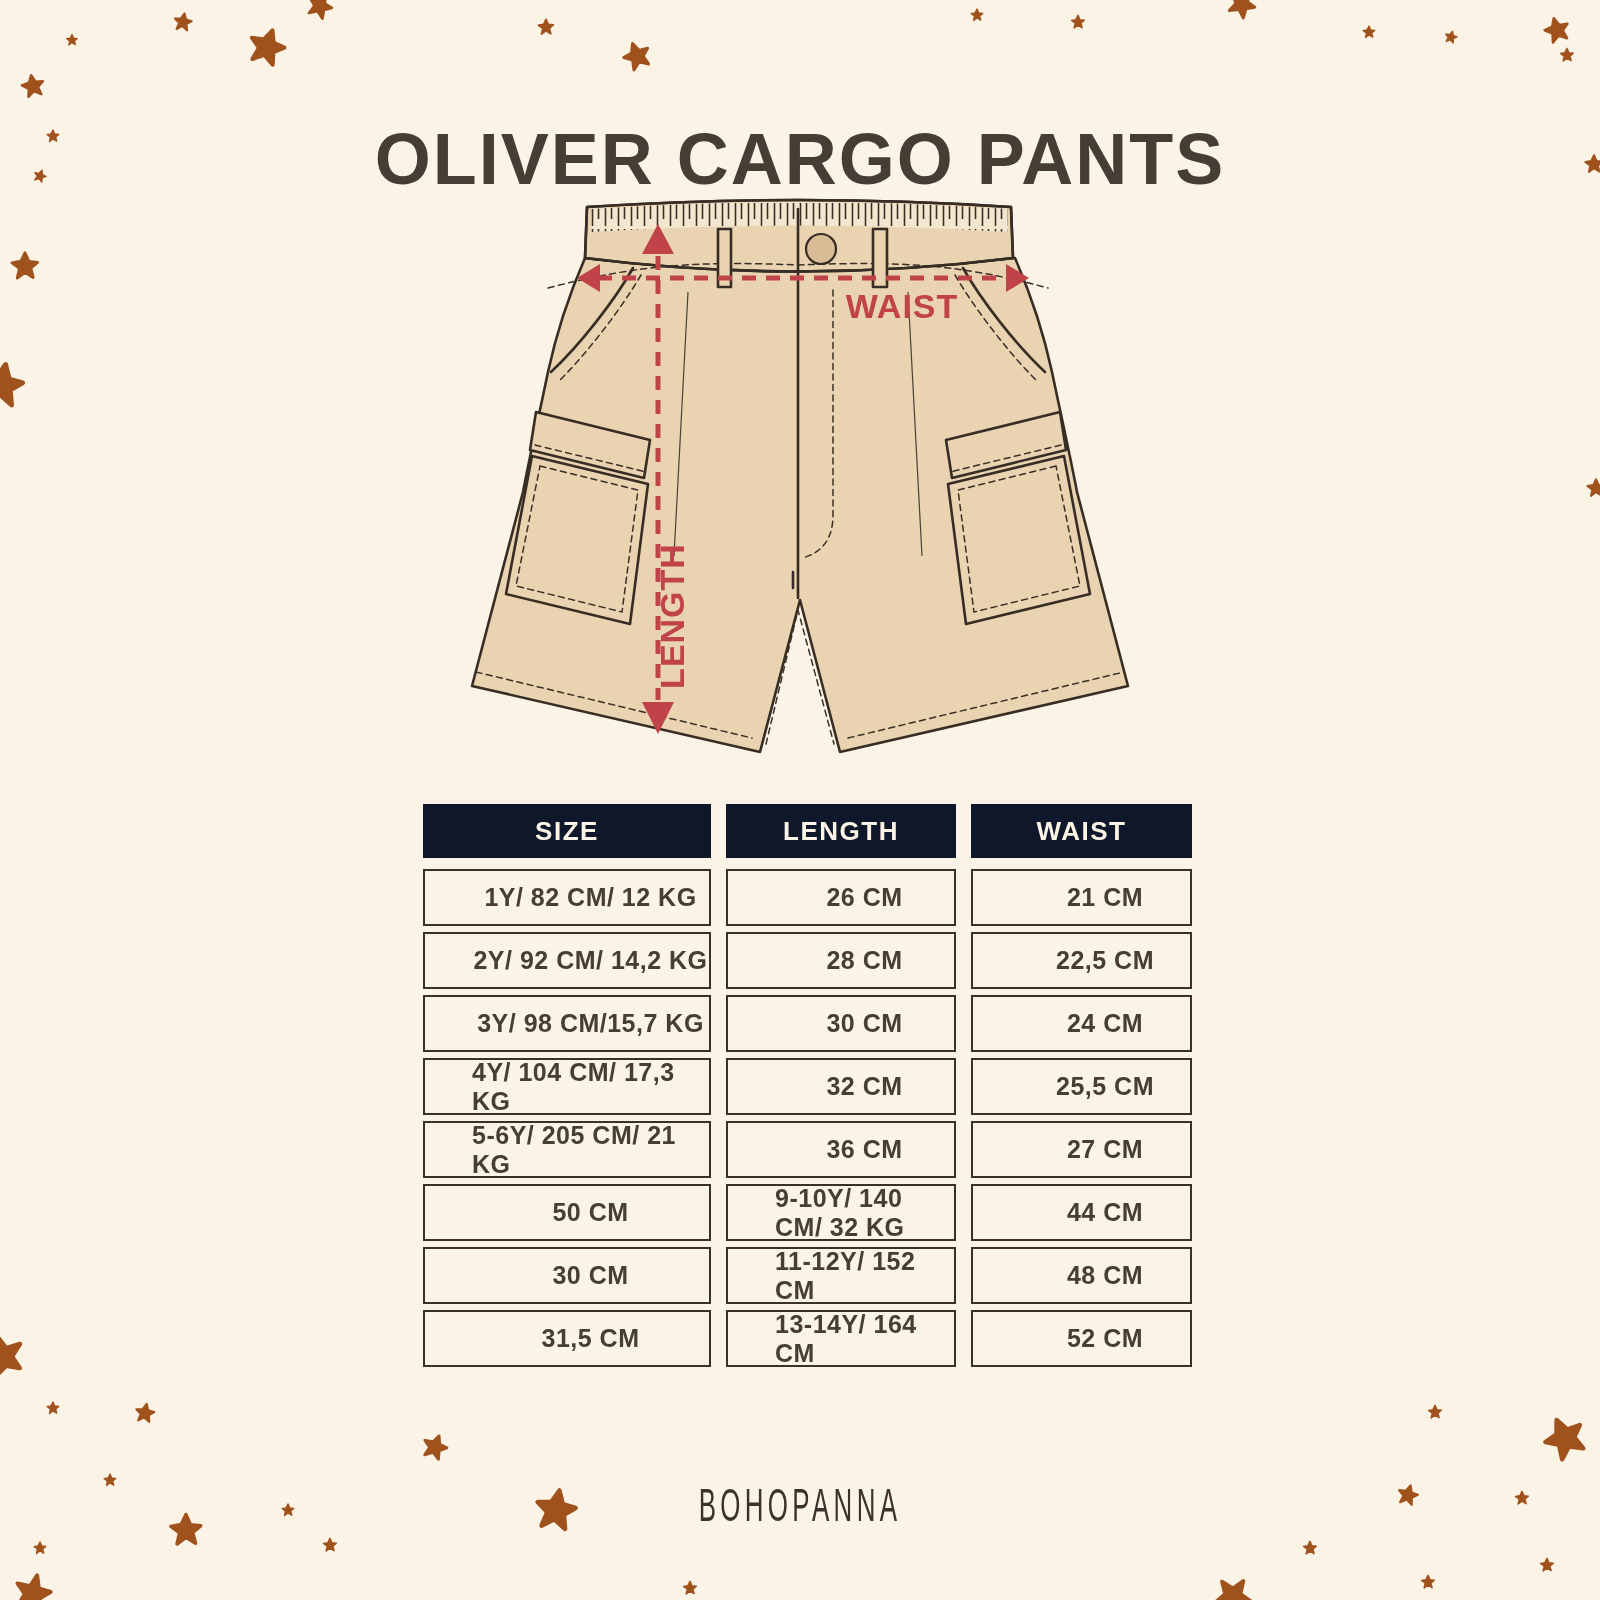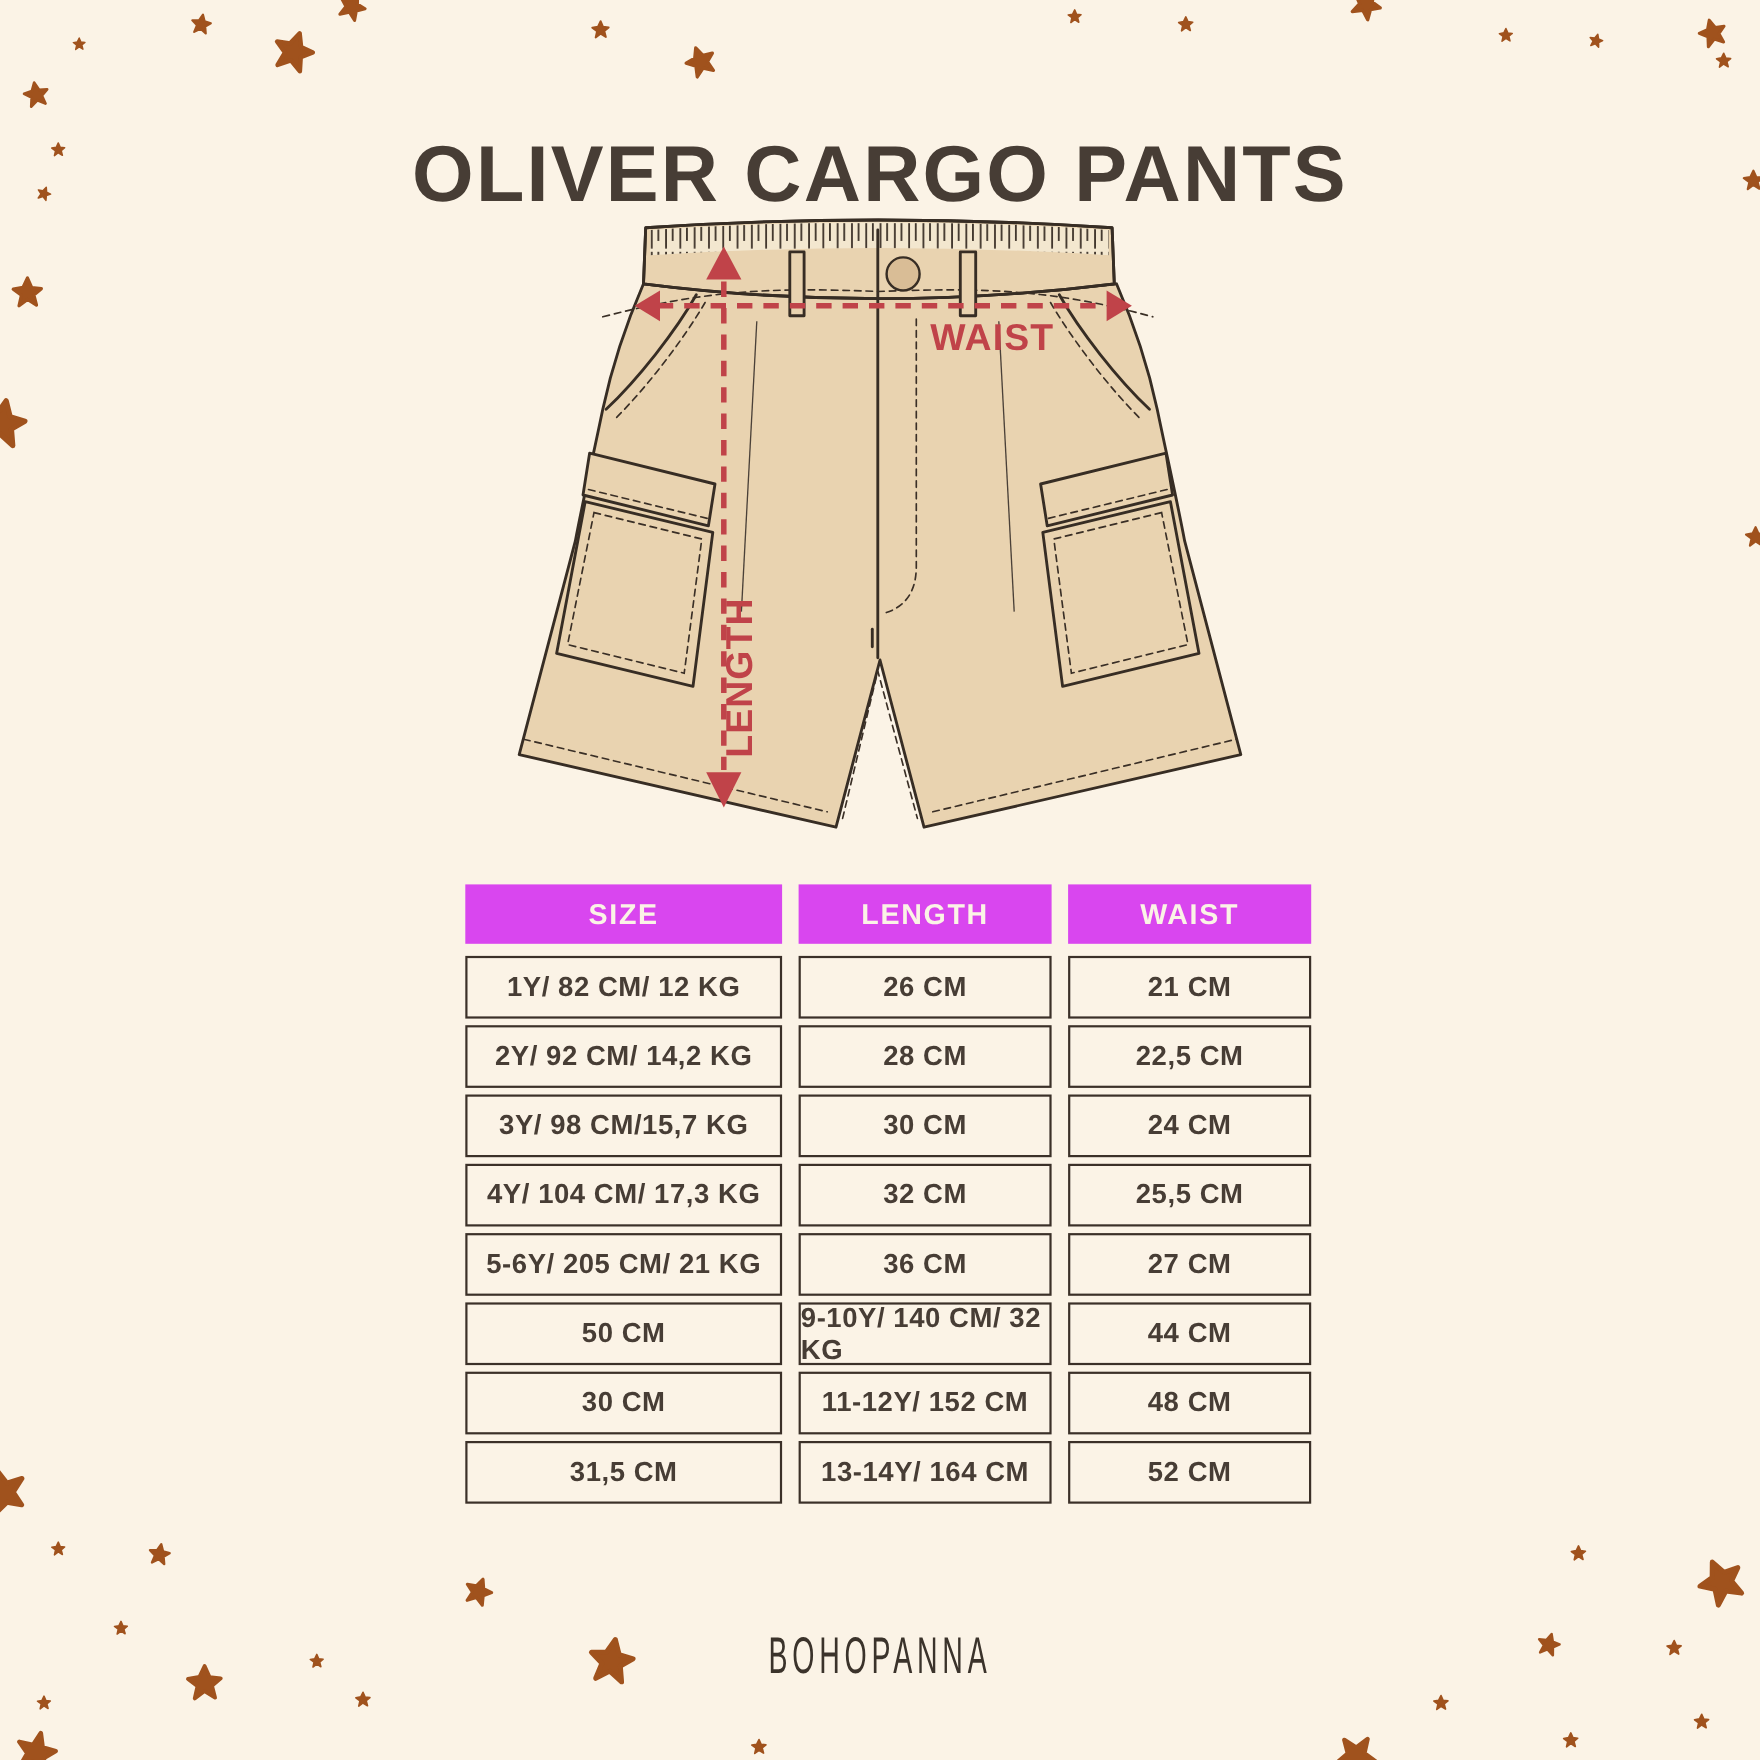--- a/index.html
+++ b/index.html
@@ -13,26 +13,26 @@
   #shorts-wrap{position:absolute;left:440px;top:182px;}
   .outline{fill:none;stroke:#372d24;stroke-width:2.6;stroke-linejoin:round;stroke-linecap:round;}
   .tan{fill:#e9d3b0;}
   .stitch{fill:none;stroke:#3a2f26;stroke-width:1.5;stroke-dasharray:6 4.5;stroke-linecap:round;}
   .crease{fill:none;stroke:#4a4038;stroke-width:1.2;}
   .red-dash{fill:none;stroke:#c04349;stroke-width:5;stroke-dasharray:14 10;}
   .red-fill{fill:#c04349;}
   .measure-label{fill:#c04349;font-size:34px;font-weight:800;letter-spacing:1px;}
   #size-table{position:absolute;left:423px;top:804px;width:769px;}
   .tbl-grid{display:grid;grid-template-columns:288px 230px 221px;column-gap:15px;}
-  .hdr-cell{height:54px;background:#d946ef;color:#fbf3e6;display:flex;align-items:center;
+  .hdr-cell{height:54px;background:#0f172a;color:#fbf3e6;display:flex;align-items:center;
             justify-content:center;font-size:26px;font-weight:700;letter-spacing:1.5px;}
   #tbl-rows{margin-top:11px;display:grid;grid-template-columns:288px 230px 221px;
             column-gap:15px;row-gap:6px;}
   .cell{height:53px;border:2px solid #3b3028;display:flex;align-items:center;justify-content:center;
-        font-size:25px;font-weight:700;color:#473d35;letter-spacing:0.5px;background:transparent;}
+        font-size:25px;font-weight:700;color:#473d35;letter-spacing:0.5px;background:transparent;padding-left:47px;}
   #brand{position:absolute;left:50%;top:1478px;transform:translateX(-50%) scale(0.72,1.3);
          transform-origin:center top;font-size:36px;font-weight:400;letter-spacing:6px;color:#3b332b;}
 </style>
 </head>
 <body>
 
 <div id="page">
 
   <svg id="stars-layer" width="1600" height="1600" viewBox="0 0 1600 1600" aria-hidden="true">
     <defs>

